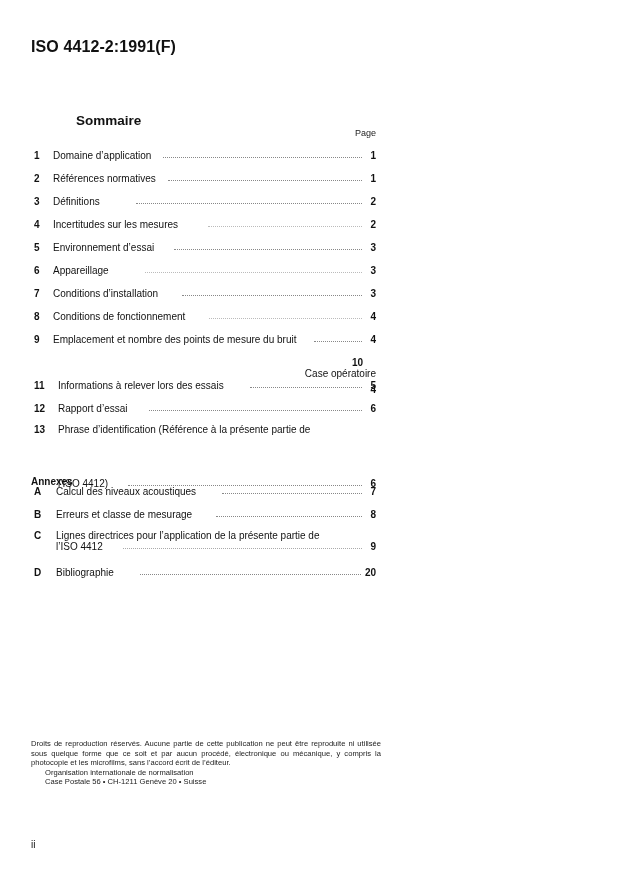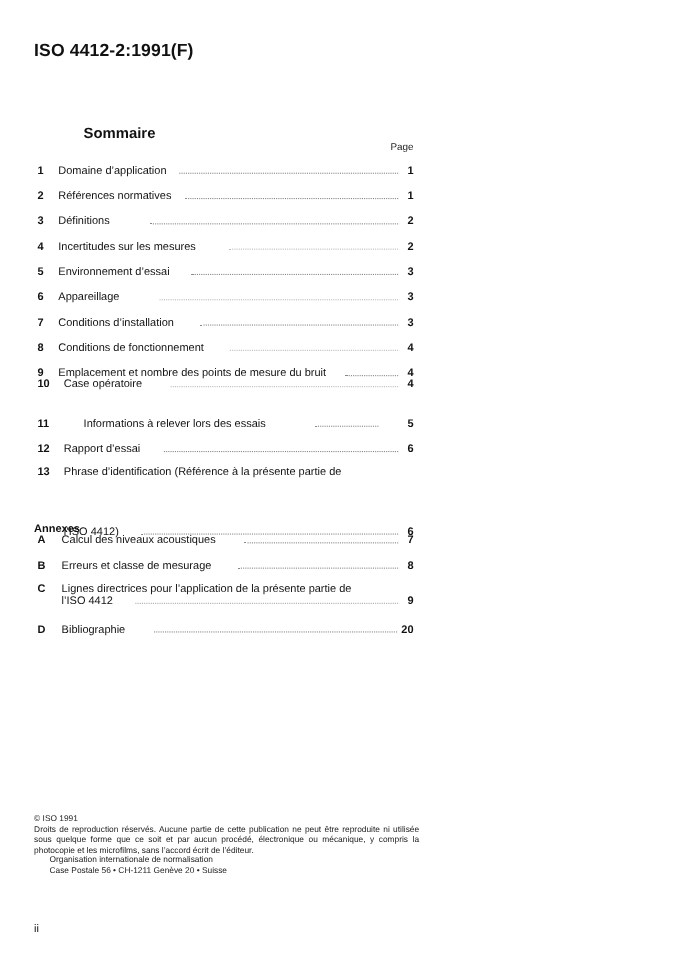--- a/index.html
+++ b/index.html
@@ -107,27 +107,27 @@
     <span class="label">Conditions de fonctionnement</span>
     <span class="leader" style="margin-left:24px;border-color:#bbb"></span>
     <span class="pg">4</span>
   </div>
   <div class="row" style="position:absolute;top:184px;width:342px;">
     <span class="num">9</span>
     <span class="label">Emplacement et nombre des points de mesure du bruit</span>
     <span class="leader" style="margin-left:18px"></span>
     <span class="pg">4</span>
   </div>
-  <div class="row" style="position:absolute;top:194px;width:342px;">
+  <div class="row" style="position:absolute;top:207px;width:342px;flex-direction:column;">
     <span class="num wide">10</span>
     <span class="label">Case opératoire</span>
     <span class="leader" style="margin-left:26px;border-color:#bbb"></span>
     <span class="pg">4</span>
   </div>
-  <div class="row" style="position:absolute;top:230px;width:342px;gap:18px;">
+  <div class="row" style="position:absolute;top:230px;width:342px;">
     <span class="num wide">11</span>
     <span class="label">Informations à relever lors des essais</span>
     <span class="leader" style="margin-left:26px"></span>
     <span class="pg">5</span>
   </div>
   <div class="row" style="position:absolute;top:253px;width:342px;">
     <span class="num wide">12</span>
     <span class="label">Rapport d’essai</span>
     <span class="leader" style="margin-left:22px"></span>
     <span class="pg">6</span>
@@ -173,19 +173,18 @@
   </div>
   <div class="row" style="position:absolute;top:81px;width:342px;">
     <span class="num" style="width:22px">D</span>
     <span class="label">Bibliographie</span>
     <span class="leader" style="margin-left:26px"></span>
     <span class="pg">20</span>
   </div>
 </div>
 
 <div class="footer">
-  <div>©  ISO  1991</div>
   <div style="text-align:justify;">Droits de reproduction réservés. Aucune partie de cette publication ne peut être reproduite ni utilisée sous quelque forme que ce soit et par aucun procédé, électronique ou mécanique, y compris la photocopie et les microfilms, sans l’accord écrit de l’éditeur.</div>
   <div class="indent">Organisation internationale de normalisation</div>
   <div class="indent">Case Postale 56 • CH-1211 Genève 20 • Suisse</div>
 </div>
 
 <div class="folio">ii</div>
 
 </body></html>

